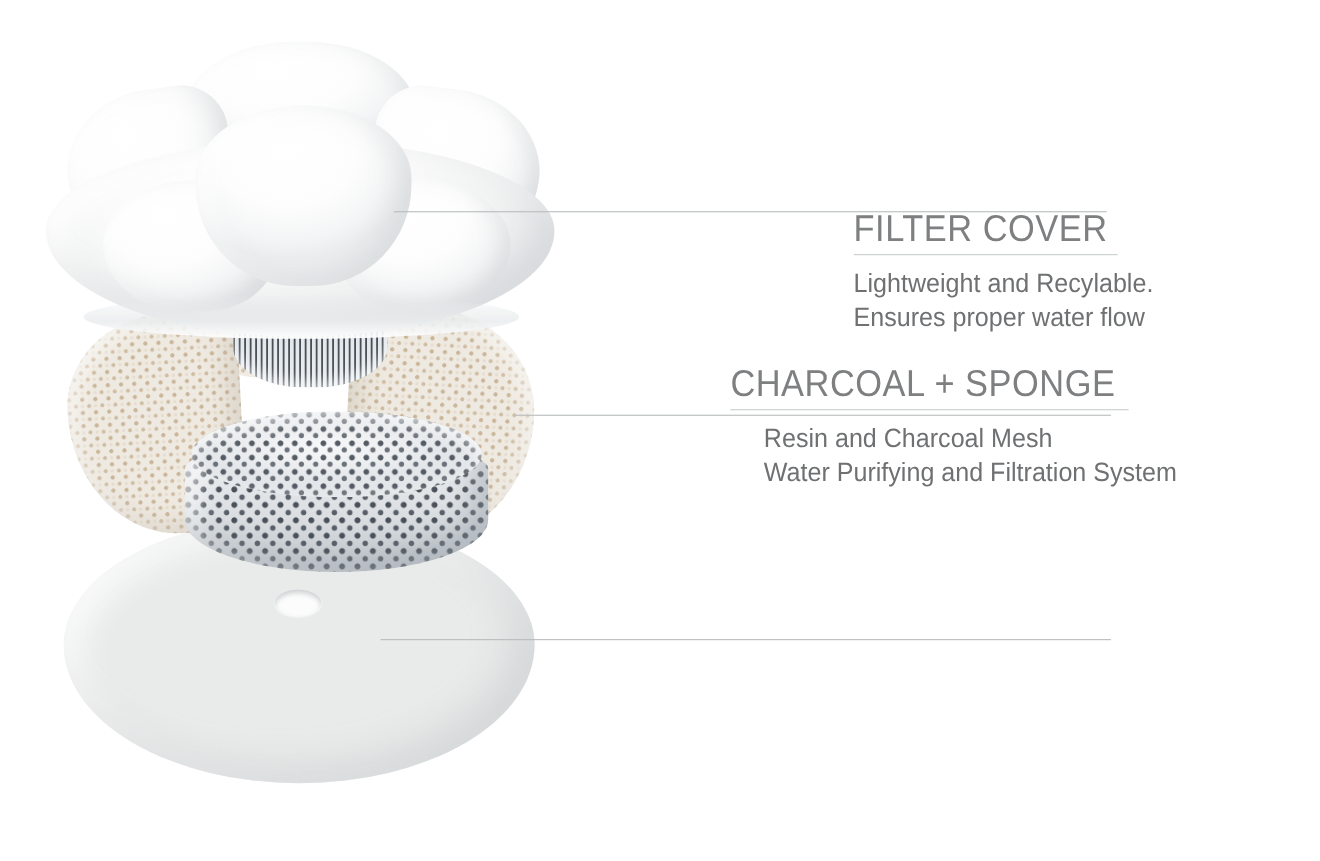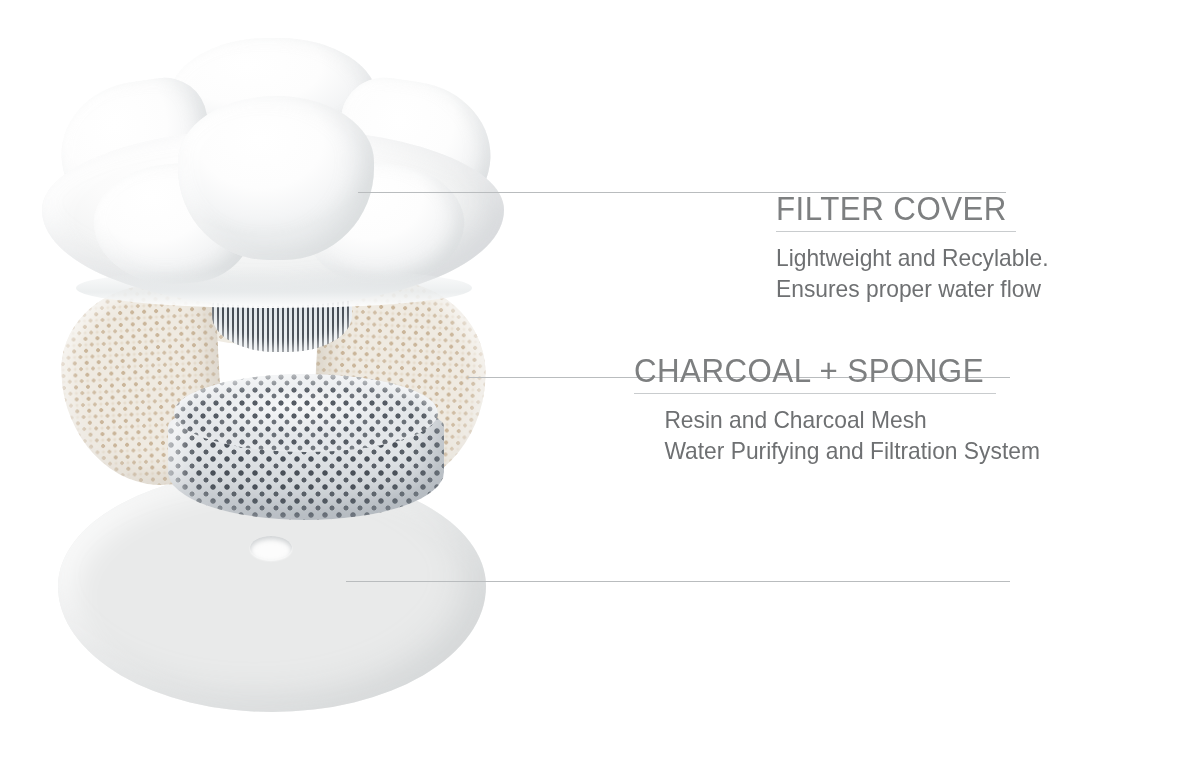--- a/index.html
+++ b/index.html
@@ -255,21 +255,21 @@
 
   <div class="callout" style="left:776px; top:150px; width:240px;margin-top:41px;">
     <div class="callout-heading">FILTER COVER</div>
     <div class="callout-rule"></div>
     <div class="callout-body">
       <div>Lightweight and Recylable.</div>
       <div>Ensures proper water flow</div>
     </div>
   </div>
 
-  <div class="callout" style="left:634px; top:332px; width:362px;margin-top:21px;">
+  <div class="callout" style="left:664px; top:332px; width:362px;">
     <div class="callout-heading">CHARCOAL + SPONGE</div>
     <div class="callout-rule"></div>
     <div class="callout-body" style="padding-left:32px;">
       <div>Resin and Charcoal Mesh</div>
       <div>Water Purifying and Filtration System</div>
     </div>
   </div>
 
 
 </div>

